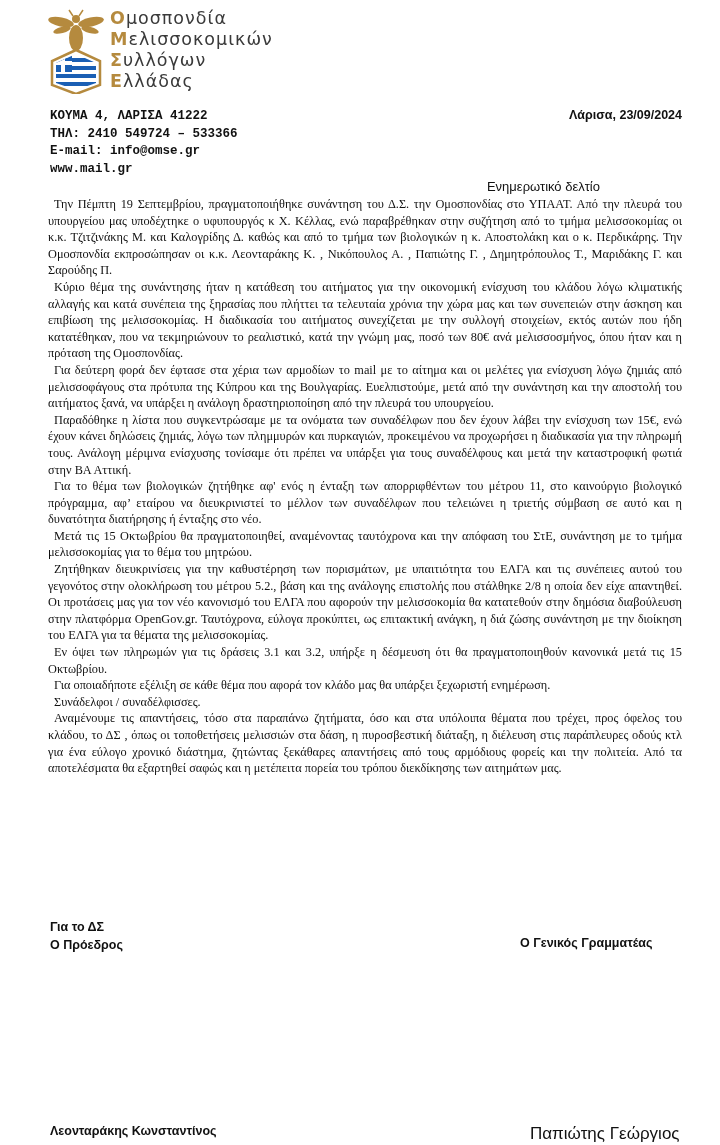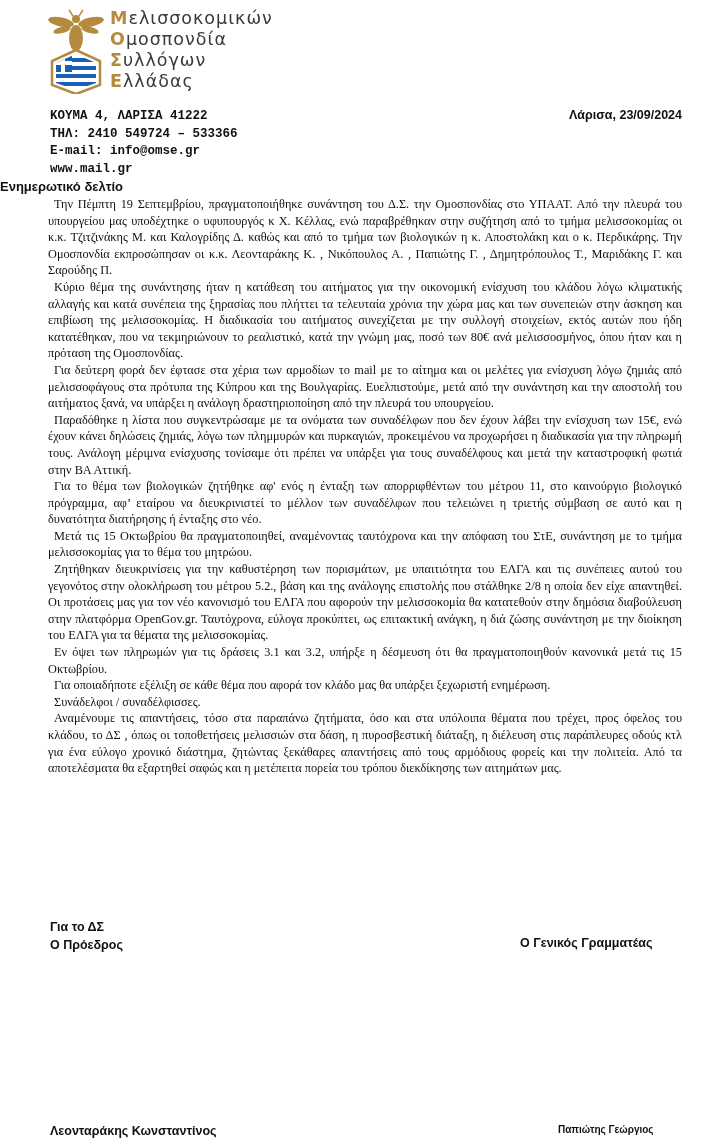--- a/index.html
+++ b/index.html
@@ -5,27 +5,27 @@
   html, body { margin: 0; padding: 0; background: #ffffff; }
   body {
     width: 720px; height: 1145px; position: relative; overflow: hidden;
     font-family: "Liberation Sans", sans-serif; color: #111;
   }
   .logo { position: absolute; left: 46px; top: 8px; width: 60px; height: 86px; }
   .org-name { position: absolute; left: 110px; top: 8px; font-family: "DejaVu Sans", sans-serif; font-size: 17.5px; line-height: 21px; color: #3a3a3a; letter-spacing: 1px; }
   .org-name .cap { color: #b58a3e; font-weight: bold; }
   .contact { position: absolute; left: 50px; top: 108px; font-size: 12.5px; font-weight: bold; line-height: 17.5px; font-family: Liberation Mono, monospace; }
   .date { position: absolute; right: 38px; top: 108px; font-size: 12.5px; font-weight: bold; margin-left: 16px; }
-  .title { position: absolute; left: 0; width: 600px; top: 179px; text-align: left; font-size: 13px; font-weight: bold; }
+  .title { position: absolute; left: 0; width: 600px; top: 179px; text-align: right; font-size: 13px; font-weight: normal; }
   .body-text { position: absolute; left: 48px; width: 634px; top: 196px; font-size: 12.3px; line-height: 16.6px; text-align: justify; font-family: Liberation Serif, serif; }
   .body-text p { margin: 0; text-indent: 6px; }
   .sign-left { position: absolute; left: 50px; top: 918px; font-size: 12.5px; font-weight: bold; line-height: 18px; }
   .sign-right { position: absolute; left: 520px; top: 936px; font-size: 12.5px; font-weight: bold; }
   .name-left { position: absolute; left: 50px; top: 1124px; font-size: 12.5px; font-weight: bold; }
-  .name-right { position: absolute; left: 530px; top: 1124px; font-size: 10px; font-weight: bold; margin-left: 28px; }
+  .name-right { position: absolute; left: 530px; top: 1124px; font-size: 17px; font-weight: normal; }
 </style>
 </head>
 <body>
 
 <div class="logo">
   <svg width="60" height="86" viewBox="0 0 60 86">
 
     <ellipse cx="15" cy="14" rx="13" ry="4.5" fill="#b58a3e" transform="rotate(12 15 14)"></ellipse>
     <ellipse cx="45" cy="14" rx="13" ry="4.5" fill="#b58a3e" transform="rotate(-12 45 14)"></ellipse>
     <ellipse cx="16" cy="22" rx="9" ry="3" fill="#b58a3e" transform="rotate(-15 16 22)"></ellipse>
@@ -48,22 +48,22 @@
       <rect x="8" y="66" width="46" height="4" fill="#1a5fb4"></rect>
       <rect x="8" y="74" width="46" height="4" fill="#1a5fb4"></rect>
       <rect x="8" y="46" width="18" height="18" fill="#1a5fb4"></rect>
       <rect x="15" y="46" width="4" height="18" fill="#ffffff"></rect>
       <rect x="8" y="53" width="18" height="4" fill="#ffffff"></rect>
     </g>
   </svg>
 </div>
 
 <div class="org-name">
+  <div><span class="cap">Ο</span><span>μοσπονδία</span></div>
   <div><span class="cap">Μ</span><span>ελισσοκομικών</span></div>
-  <div><span class="cap">Ο</span><span>μοσπονδία</span></div>
   <div><span class="cap">Σ</span><span>υλλόγων</span></div>
   <div><span class="cap">Ε</span><span>λλάδας</span></div>
 </div>
 
 <div class="contact">
   <div>ΚΟΥΜΑ  4, ΛΑΡΙΣΑ 41222</div>
   <div>ΤΗΛ: 2410 549724 – 533366</div>
   <div>E-mail: info@omse.gr</div>
   <div>www.mail.gr</div>
 </div>

